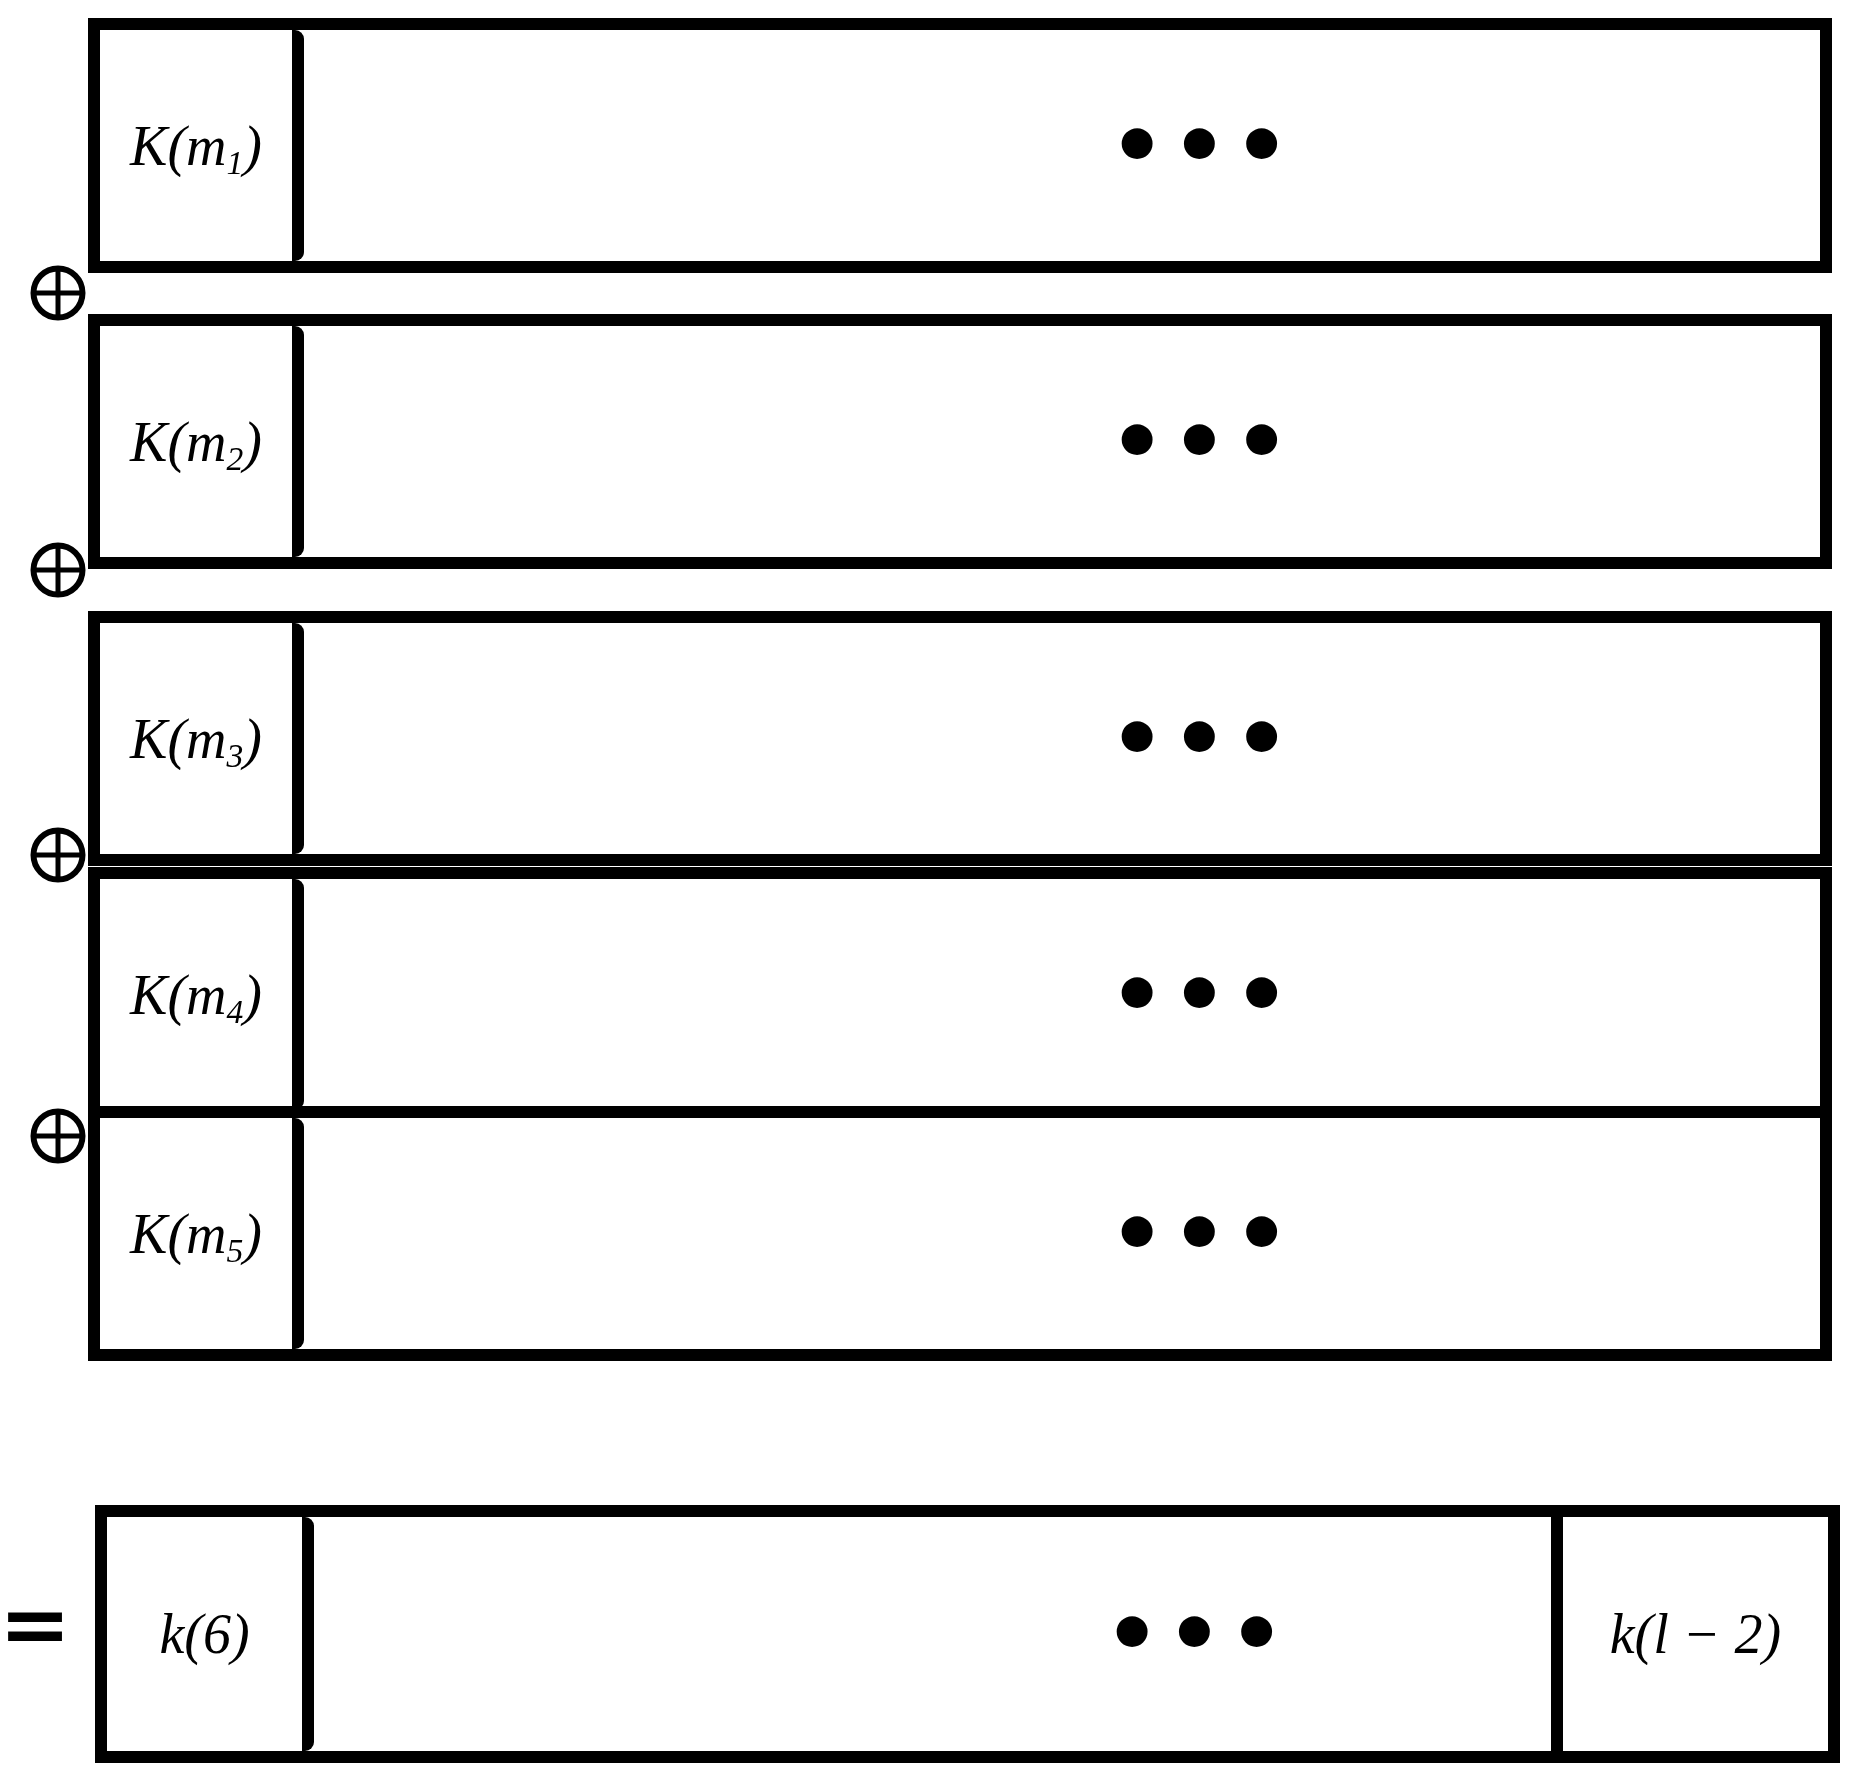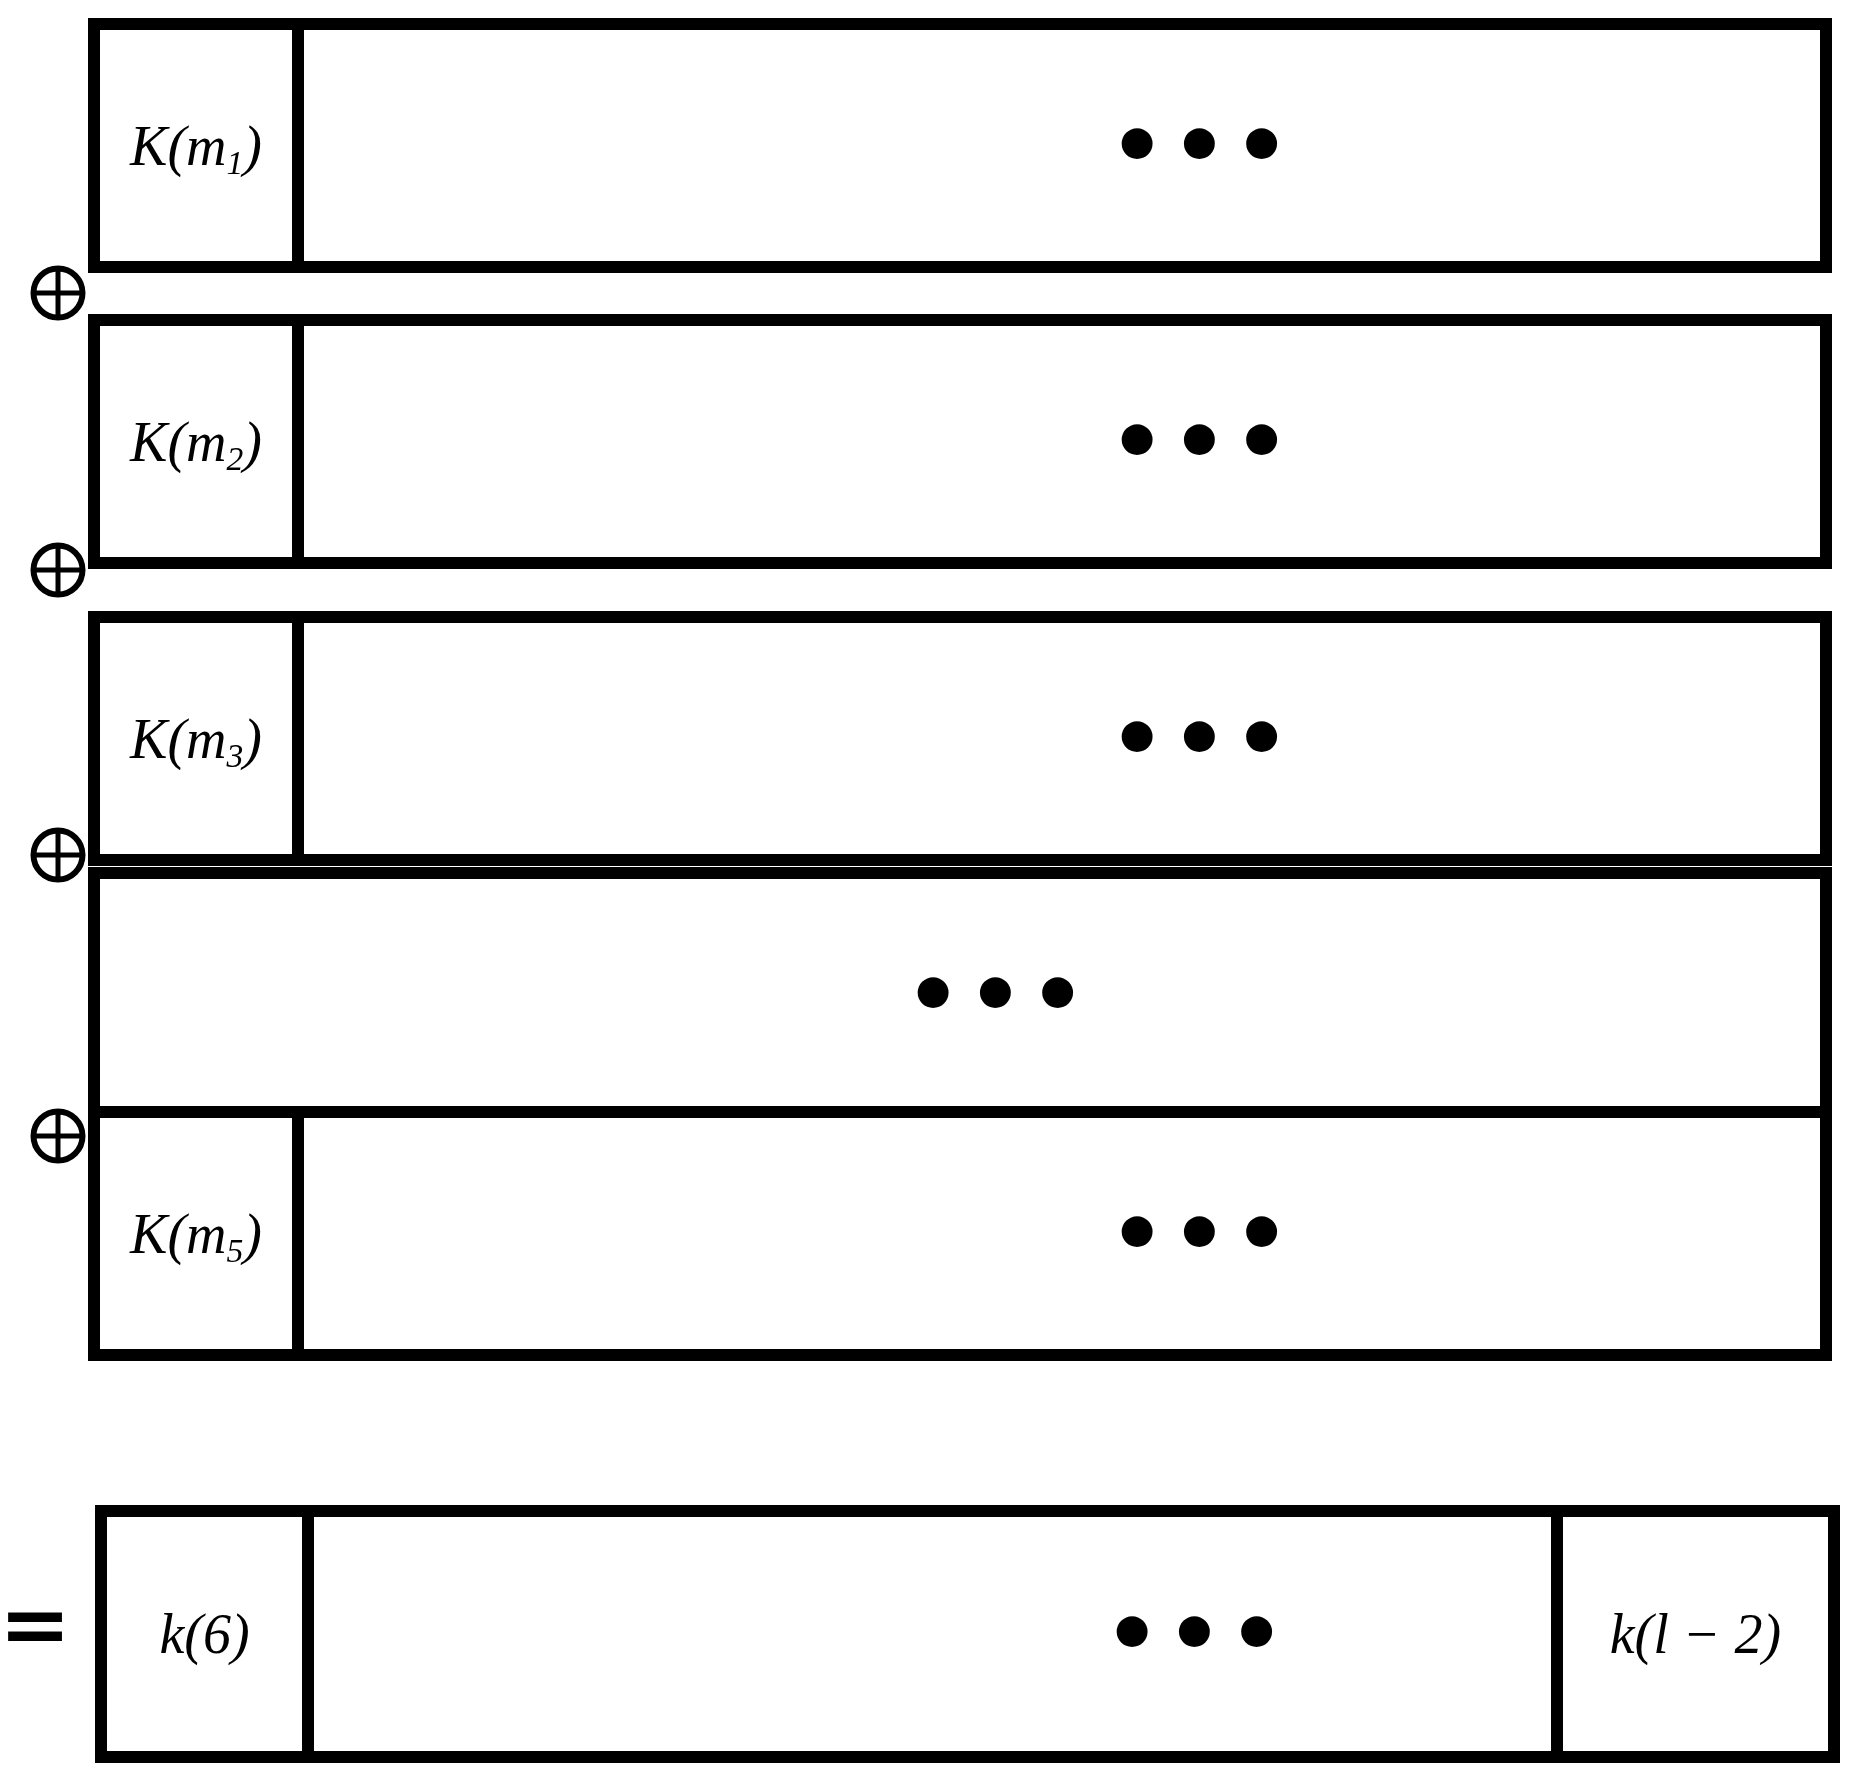--- a/index.html
+++ b/index.html
@@ -34,20 +34,21 @@
   .row.r4 { top: 867px; }
   .row.r5 { top: 1106px; }
 
   .cell-label {
     width: 192px;
     border-right: 12px solid #000000;
     box-sizing: content-box;
     display: flex;
     align-items: center;
     justify-content: center;
+    border-radius: 9px;
   }
   .cell-body {
     flex: 1;
     position: relative;
   }
 
   .math {
     font: italic 56px "Liberation Serif", serif;
     white-space: nowrap;
     line-height: 1;
@@ -169,20 +170,23 @@
 
   <div class="xor x3">
     <svg width="56" height="56" viewBox="0 0 56 56">
       <circle cx="28" cy="28" r="24.5" fill="#ffffff" stroke="#000000" stroke-width="6"></circle>
       <line x1="3.5" y1="28" x2="52.5" y2="28" stroke="#000000" stroke-width="5"></line>
       <line x1="28" y1="3.5" x2="28" y2="52.5" stroke="#000000" stroke-width="5"></line>
     </svg>
   </div>
 
   <div class="row r4">
+    <div class="cell-label">
+      <span class="math"><span>K(m</span><sub>4</sub><span>)</span></span>
+    </div>
     <div class="cell-body">
       <span class="dots">•••</span>
     </div>
   </div>
 
   <div class="xor x4">
     <svg width="56" height="56" viewBox="0 0 56 56">
       <circle cx="28" cy="28" r="24.5" fill="#ffffff" stroke="#000000" stroke-width="6"></circle>
       <line x1="3.5" y1="28" x2="52.5" y2="28" stroke="#000000" stroke-width="5"></line>
       <line x1="28" y1="3.5" x2="28" y2="52.5" stroke="#000000" stroke-width="5"></line>

